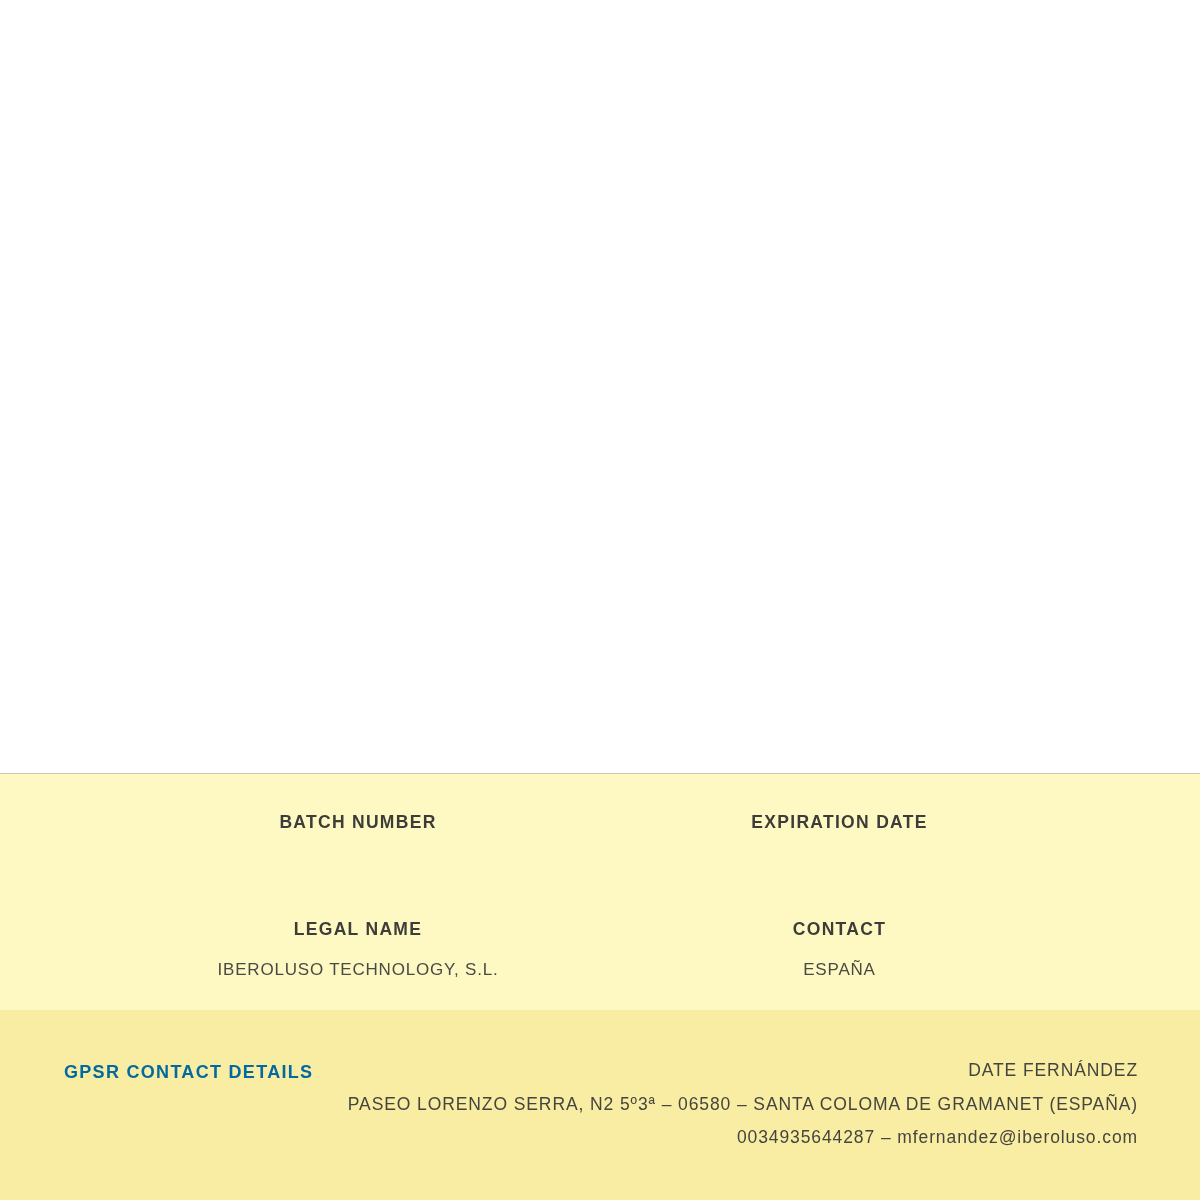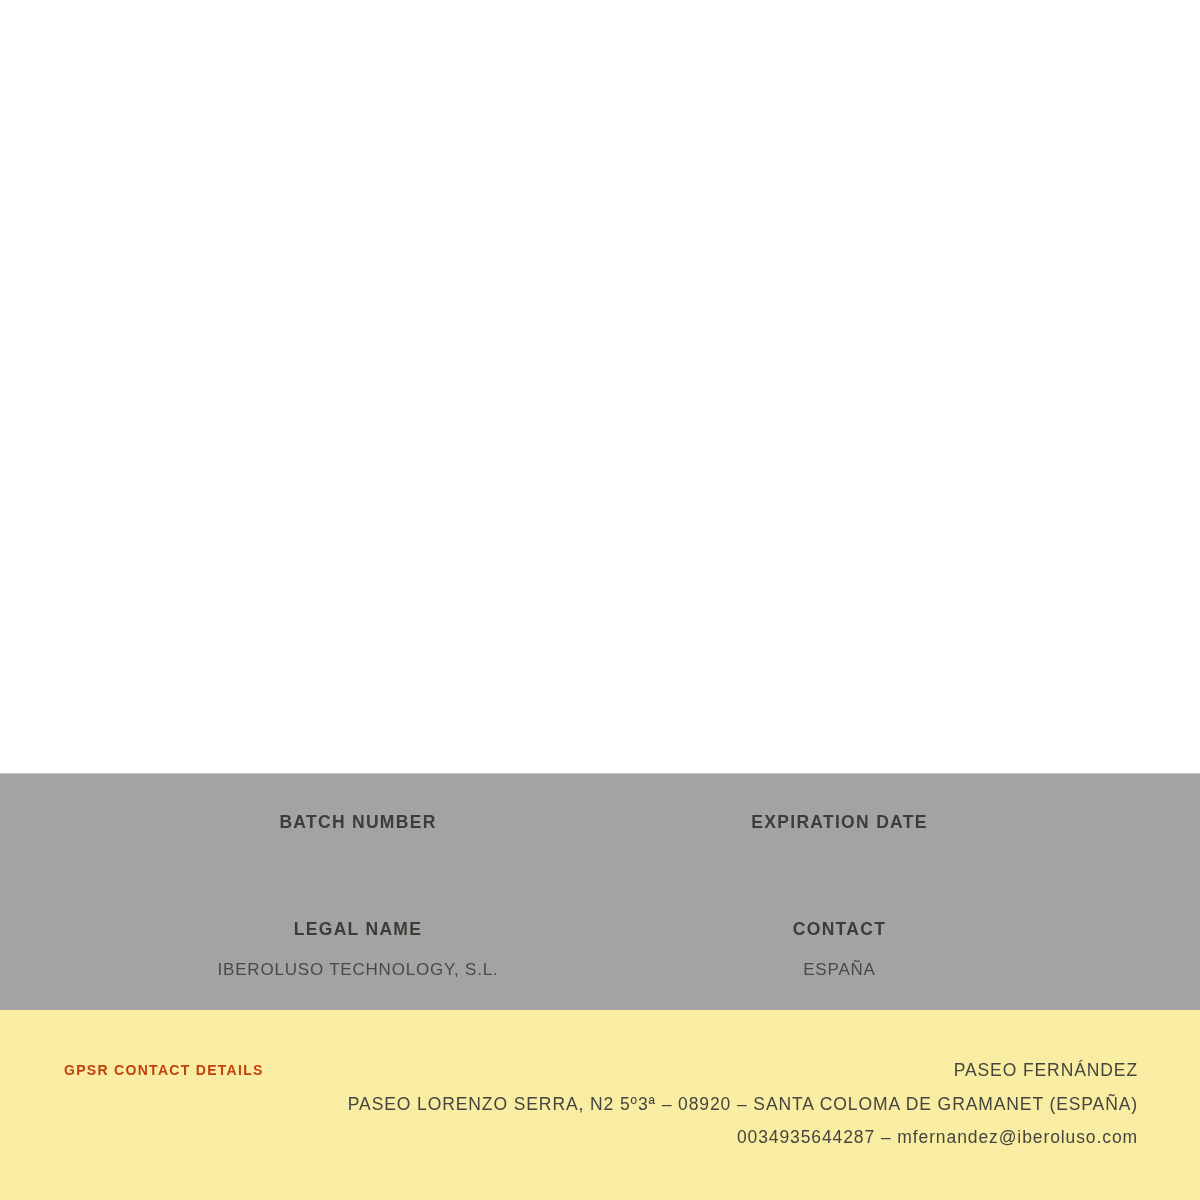--- a/index.html
+++ b/index.html
@@ -25,21 +25,21 @@
     flex: 0 0 773px;
     background: #ffffff;
   }
   .divider {
     height: 1px;
     background: #c9c5b8;
     width: 100%;
   }
   .info-band {
     flex: 0 0 236px;
-    background: #a3a3a3;
+    background: #fef9c3;
     position: relative;
   }
   .info-grid {
     position: absolute;
     left: 0;
     right: 0;
     top: 0;
     height: 100%;
   }
   .field {
@@ -72,24 +72,24 @@
 
   .contact-band {
     flex: 1 1 auto;
     background: #f8eda2;
     position: relative;
   }
   .contact-title {
     position: absolute;
     left: 64px;
     top: 52px;
-    font-size: 14px;
+    font-size: 18px;
     font-weight: bold;
     letter-spacing: 1.3px;
-    color: #c2410c;
+    color: #0369a1;
     white-space: nowrap;
   }
   .contact-lines {
     position: absolute;
     right: 62px;
     top: 52px;
     text-align: right;
     line-height: 1.0;
   }
   .contact-line {
@@ -132,19 +132,19 @@
         <div class="field-label">CONTACT</div>
         <div class="field-value">ESPAÑA</div>
       </div>
 
     </div>
   </div>
 
   <div class="contact-band">
     <div class="contact-title">GPSR CONTACT DETAILS</div>
     <div class="contact-lines">
-      <div class="contact-line">PASEO FERNÁNDEZ</div>
-      <div class="contact-line">PASEO LORENZO SERRA, N2 5º3ª – 08920 – SANTA COLOMA DE GRAMANET (ESPAÑA)</div>
+      <div class="contact-line">DATE FERNÁNDEZ</div>
+      <div class="contact-line">PASEO LORENZO SERRA, N2 5º3ª – 06580 – SANTA COLOMA DE GRAMANET (ESPAÑA)</div>
       <div class="contact-line">0034935644287 – mfernandez@iberoluso.com</div>
     </div>
   </div>
 
 </div>
 
 </body></html>

